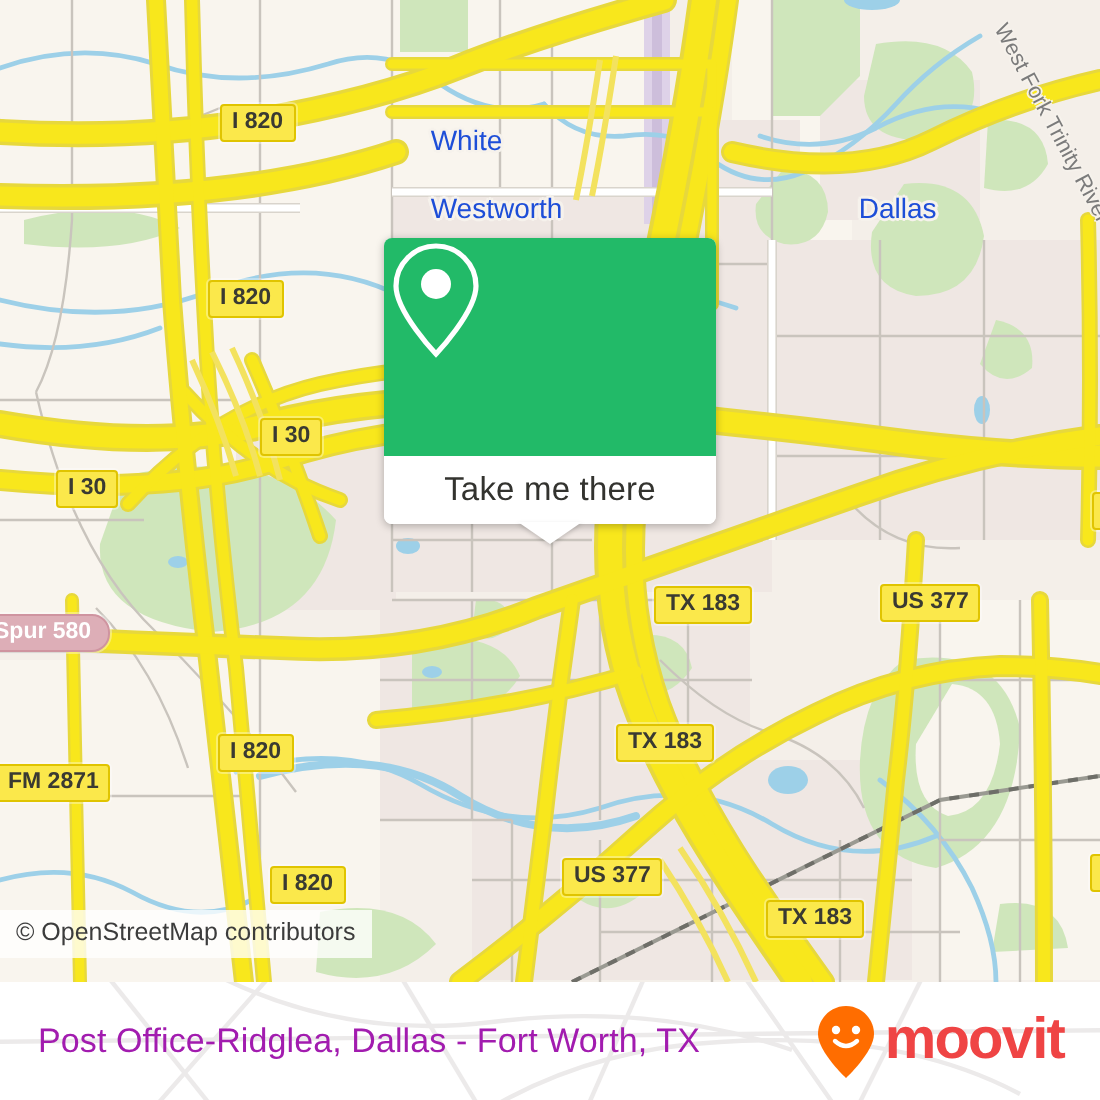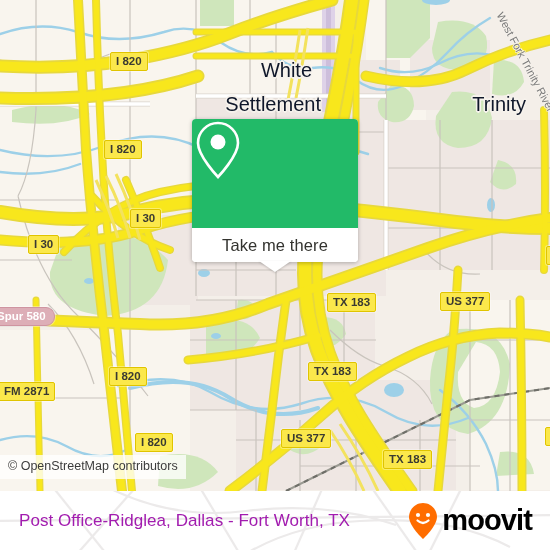--- a/index.html
+++ b/index.html
@@ -10,22 +10,22 @@
   }
   #app{position:relative;width:550px;height:550px;overflow:hidden;}
 
   
   #map{position:absolute;left:0;top:0;width:550px;height:491px;overflow:hidden;
        background:#f4efe9;}
   #map svg{position:absolute;left:0;top:0;}
 
   
   .place{
-    position:absolute;color:#0f172a;font-size:20px;line-height:17px;
-    text-align:right;font-weight:400;white-space:pre;
+    position:absolute;color:#1d4ed8;font-size:14px;line-height:17px;
+    text-align:left;font-weight:400;white-space:pre;
     text-shadow:
       -1.6px 0 #f6f2ec, 1.6px 0 #f6f2ec, 0 -1.6px #f6f2ec, 0 1.6px #f6f2ec,
       -1.2px -1.2px #f6f2ec, 1.2px -1.2px #f6f2ec, -1.2px 1.2px #f6f2ec, 1.2px 1.2px #f6f2ec;
     pointer-events:none;
   }
   .river-label{
     position:absolute;color:#7b7b7b;font-size:11px;white-space:nowrap;
     text-shadow:-1px 0 #f6f2ec,1px 0 #f6f2ec,0 -1px #f6f2ec,0 1px #f6f2ec;
   }
 
@@ -79,21 +79,21 @@
   #footer-watermark{position:absolute;left:0;top:-10px;opacity:1;}
   #footer-title{
     position:absolute;left:19px;top:0;height:59px;display:flex;align-items:center;
     color:#a21caf;font-size:17px;white-space:nowrap;letter-spacing:.05px;
   }
   #brand{
     position:absolute;right:18px;top:0;height:59px;display:flex;
     align-items:center;gap:3px;
   }
   #brand-word{
-    color:#000000;font-size:29px;font-weight:bold;letter-spacing:-.9px;
+    color:#ef4444;font-size:29px;font-weight:bold;letter-spacing:-.9px;
     line-height:29px;
   }
 </style>
 </head>
 <body>
 
 <div id="app">
 
   <div id="map">
 
@@ -280,25 +280,25 @@
           <path d="M308 28 q-6 40 -12 70"></path>
           <path d="M330 430 q20 30 34 61"></path>
           <path d="M340 424 q22 32 38 67"></path>
         </g>
 
       </g>
     </svg>
 
     <div class="place" style="left:192px;top:45px;width:120px;">
       <span>White</span><br>
-      <span>Settlement</span>
+      <span>Westworth</span>
     </div>
     <div class="place" style="left:406px;top:45px;width:120px;">
       <br>
-      <span>Trinity</span>
+      <span>Dallas</span>
     </div>
 
     <div class="river-label" style="left:505px;top:10px;transform:rotate(62deg);transform-origin:0 0;">West Fork Trinity River</div>
 
     <div class="shield" style="left:98px;top:52px;">I 820</div>
     <div class="shield" style="left:92px;top:140px;">I 820</div>
     <div class="shield" style="left:118px;top:209px;">I 30</div>
     <div class="shield" style="left:16px;top:235px;">I 30</div>
     <div class="shield pill" style="left:-24px;top:307px;">Spur 580</div>
     <div class="shield" style="left:-14px;top:382px;">FM 2871</div>

